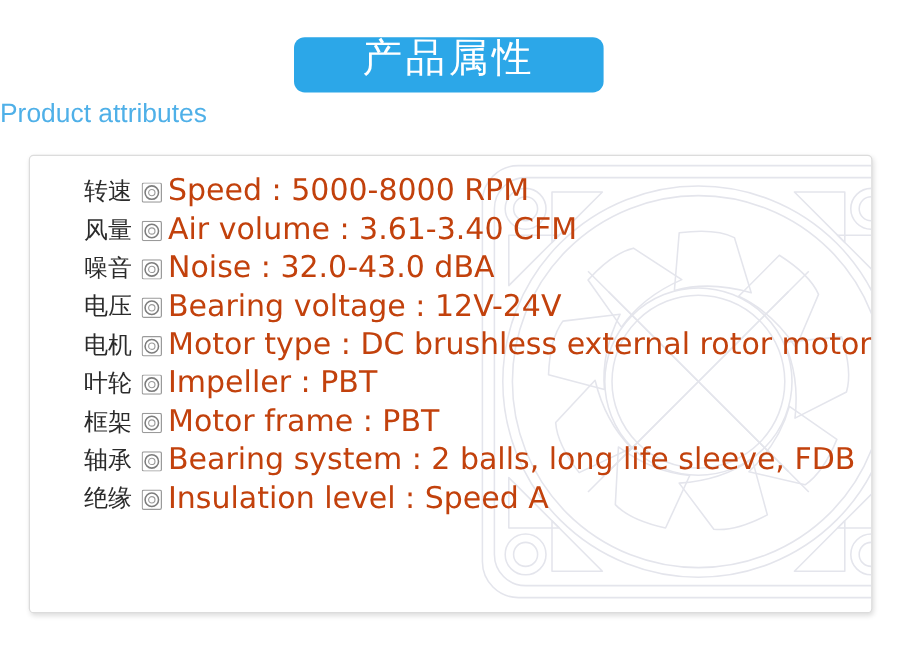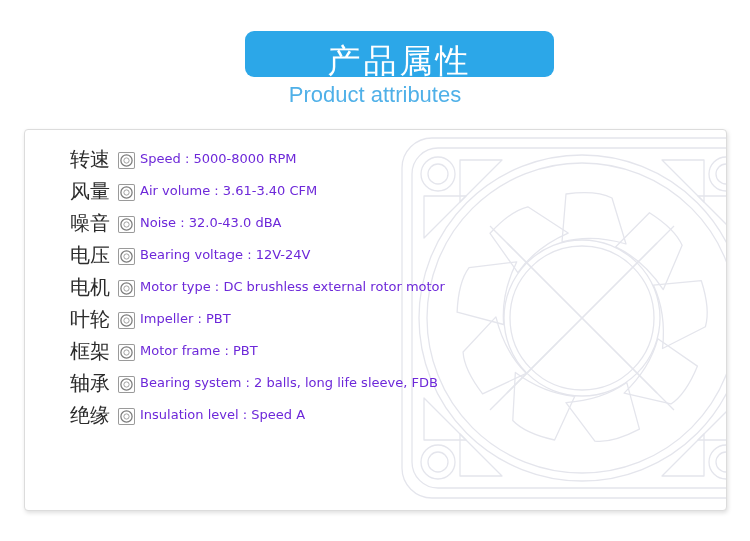--- a/index.html
+++ b/index.html
@@ -26,47 +26,47 @@
     top: 0;
     width: 750px;
     height: 120px;
     text-align: center;
   }
 
   #title-badge {
     position: absolute;
     left: 245px;
     top: 31px;
-    width: 309px;
+    width: 258px;
     height: 46px;
     background: #2ca7e8;
     border-radius: 9px;
     display: flex;
-    align-items: flex-end;
+    align-items: flex-start;
     justify-content: center;
   }
 
   #title-badge-text {
     color: #ffffff;
     font-size: 33px;
     line-height: 33px;
     letter-spacing: 3px;
     font-weight: 400;
     white-space: nowrap;
   }
 
   #subtitle {
     position: absolute;
     left: 0;
     top: 82px;
     width: 750px;
     color: #4fb0e8;
     font-size: 22px;
     line-height: 26px;
-    text-align: center;
+    text-align: left;
     white-space: nowrap;
   }
 
   
   #card {
     position: absolute;
     left: 24px;
     top: 129px;
     width: 703px;
     height: 382px;
@@ -117,23 +117,23 @@
     display: flex;
     align-items: center;
     justify-content: center;
     position: relative;
     top: 1px;
   }
 
   .spec-icon svg { display: block; }
 
   .spec-en {
-    font-size: 13px;
+    font-size: 25px;
     line-height: 20px;
-    color: #6d28d9;
+    color: #c2410c;
     font-family: "DejaVu Sans", sans-serif;
   }
 </style>
 </head>
 <body>
 
 <div id="page">
 
   <div id="header">
     <div id="title-badge">

